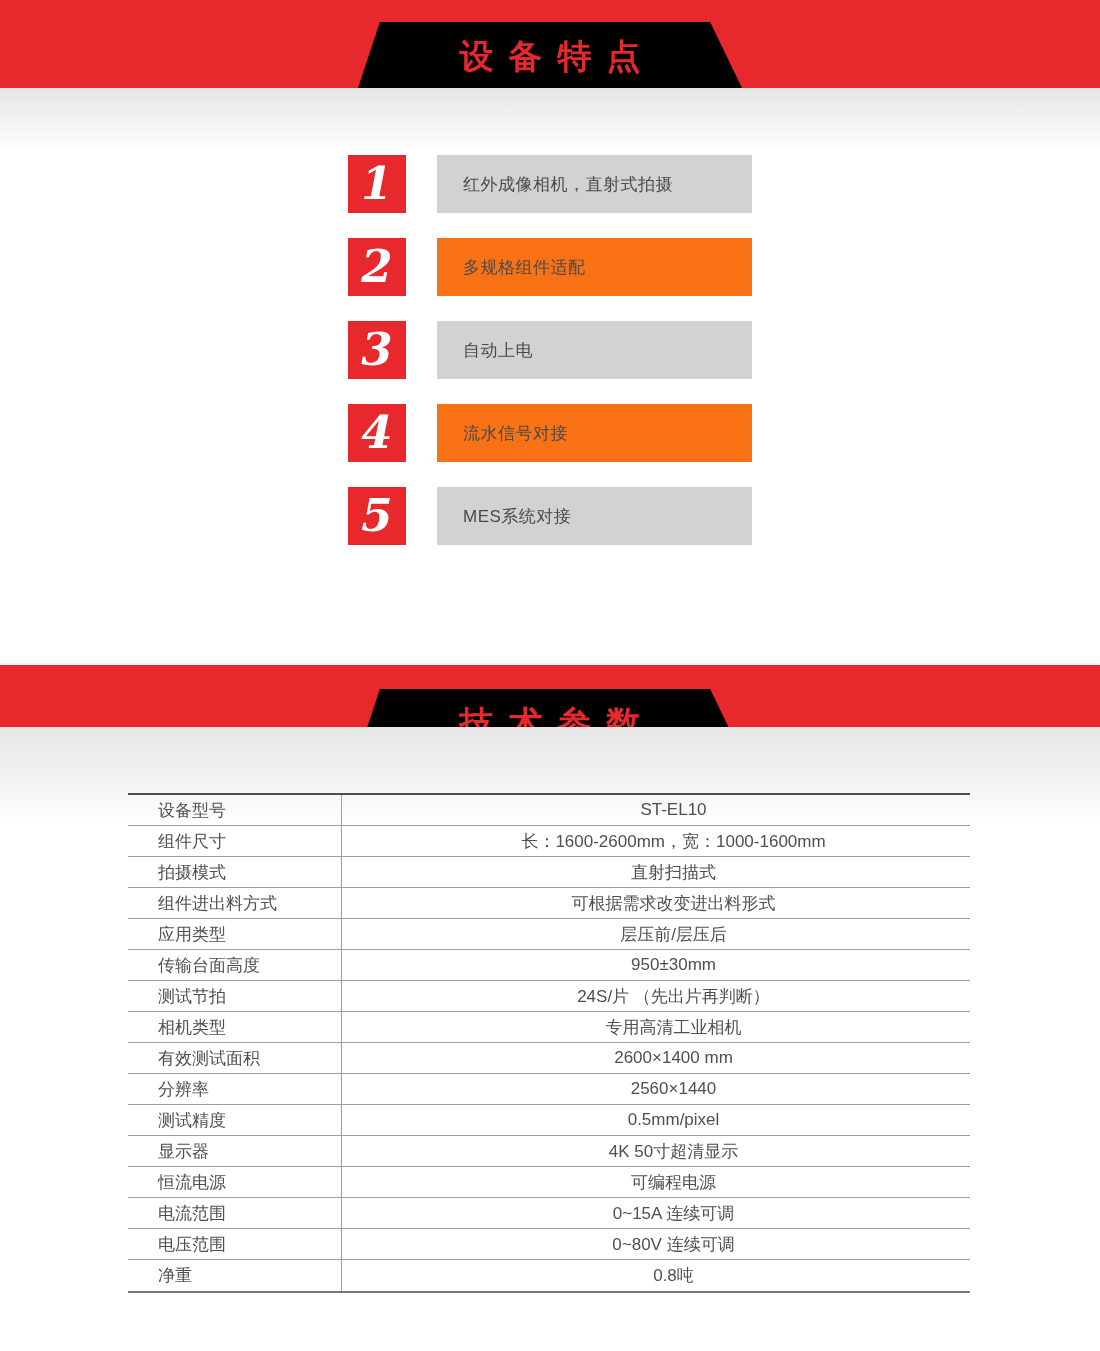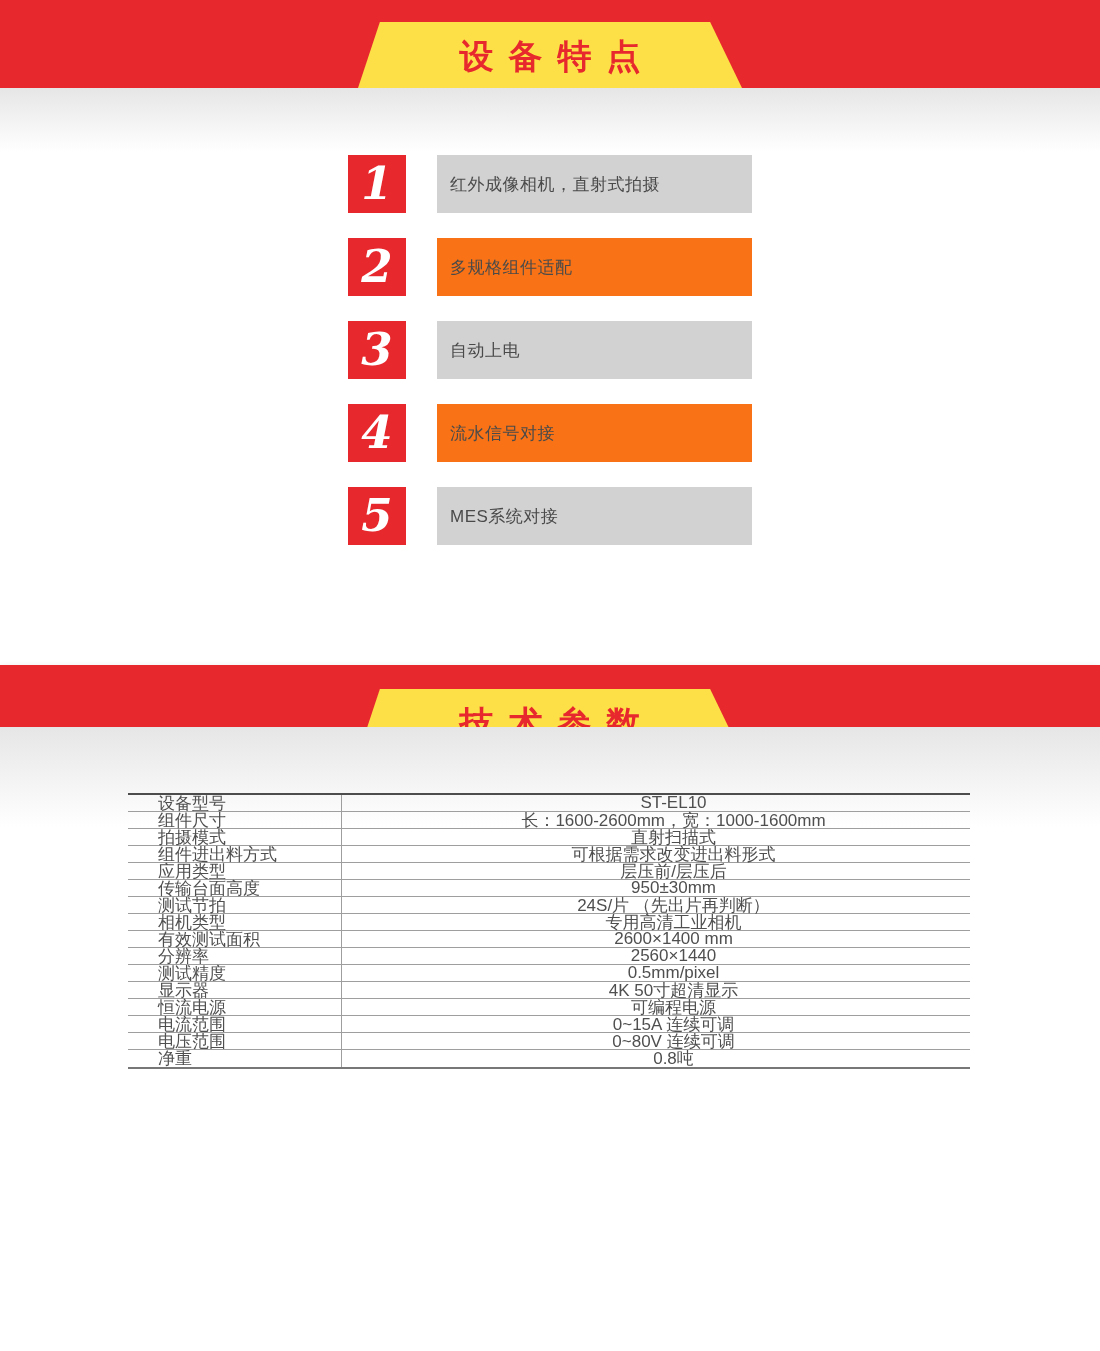--- a/index.html
+++ b/index.html
@@ -10,21 +10,21 @@
   }
   
   .banner{
     position:absolute;left:0;width:1100px;background:#e7282d;
     box-shadow:0 3px 7px rgba(0,0,0,.18);
   }
   #banner-features{top:0;height:88px;}
   #banner-specs{top:665px;height:90px;}
   .plate{
     position:absolute;bottom:0;left:358px;width:384px;height:66px;
-    background:#fde047;
+    background:#000000;
     clip-path:polygon(5.7% 0, 91.7% 0, 100% 100%, 0 100%);
     display:flex;align-items:center;justify-content:center;
   }
   .plate .title{
     color:#e7282d;font-size:34px;font-weight:700;
     letter-spacing:15px;margin-right:-15px;padding-top:4px;
     white-space:nowrap;
   }
   .fade{
     position:absolute;left:0;width:1100px;pointer-events:none;
@@ -40,34 +40,34 @@
   .feature{display:flex;align-items:stretch;height:58px;}
   .feature .num{
     width:58px;height:58px;background:#e7282d;flex:0 0 58px;
     color:#ffffff;
     font-family:"DejaVu Serif","Liberation Serif",serif;
     font-style:italic;font-weight:700;font-size:45px;line-height:56px;
     display:flex;align-items:center;justify-content:center;
   }
   .feature .box{
     margin-left:31px;width:315px;box-sizing:border-box;
-    display:flex;align-items:center;padding-left:13px;
+    display:flex;align-items:center;padding-left:26px;
     font-size:17px;color:#4a4a4a;letter-spacing:.5px;
   }
   .feature.dark .box{background:#d2d2d2;}
   .feature.light .box{background:#f97316;}
 
   
   .spec-table{
     position:absolute;top:793px;left:128px;width:842px;
     border-top:2px solid #4c4c4c;border-bottom:2px solid #777777;
     font-size:17px;color:#4f4f4f;
   }
   .spec-row{
-    display:flex;height:17px;box-sizing:border-box;
+    display:flex;height:31px;box-sizing:border-box;
     border-bottom:1px solid #9e9e9e;
     gap:35px;
   }
   .spec-row:last-child{border-bottom:none;}
   .spec-label{
     width:214px;box-sizing:border-box;flex:0 0 214px;
     border-right:1px solid #9e9e9e;
     display:flex;align-items:center;padding-left:30px;
   }
   .spec-value{

